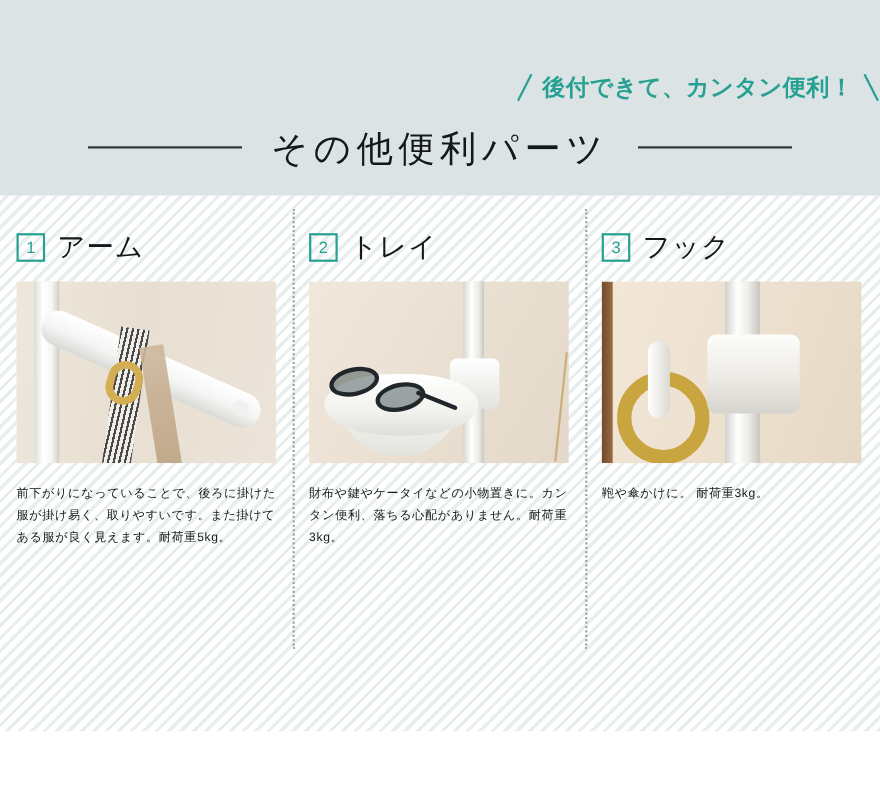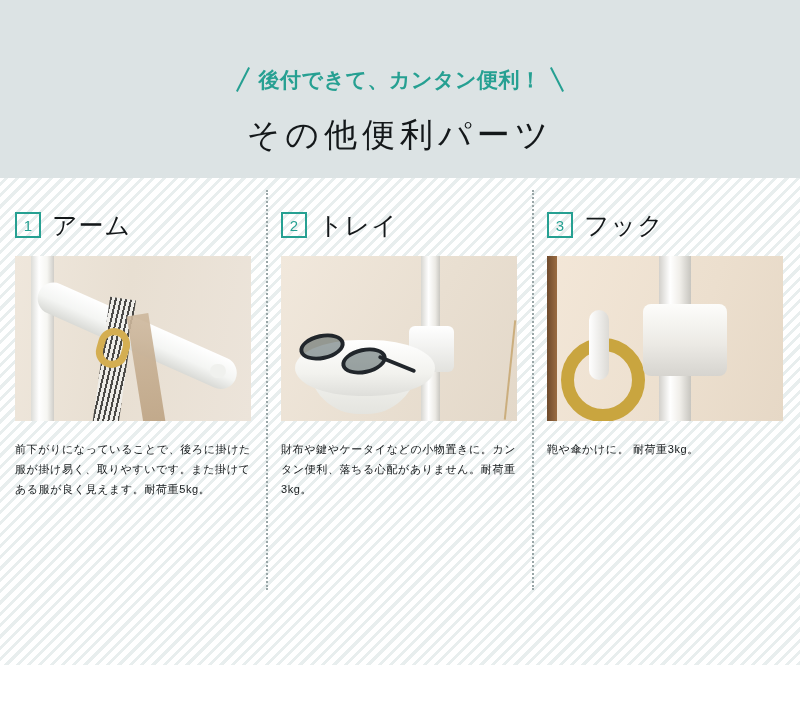--- a/index.html
+++ b/index.html
@@ -29,21 +29,21 @@
   }
 
   .eyebrow {
     position: absolute;
     top: 62px;
     left: 0;
     width: 800px;
     height: 34px;
     display: flex;
     align-items: center;
-    justify-content: center;
+    justify-content: flex-end;
     gap: 8px;
   }
 
   .eyebrow-text {
     color: #26a092;
     font-size: 21px;
     font-weight: bold;
     letter-spacing: 0.5px;
     line-height: 1;
     white-space: nowrap;
@@ -70,21 +70,20 @@
   .title-row {
     position: absolute;
     top: 108px;
     left: 0;
     width: 800px;
     height: 52px;
     display: flex;
     align-items: center;
     justify-content: center;
     gap: 26px;
-    flex-direction: column;
   }
 
   .title-rule {
     width: 140px;
     height: 2px;
     background: #2f3436;
   }
 
   .main-title {
     font-size: 33px;

